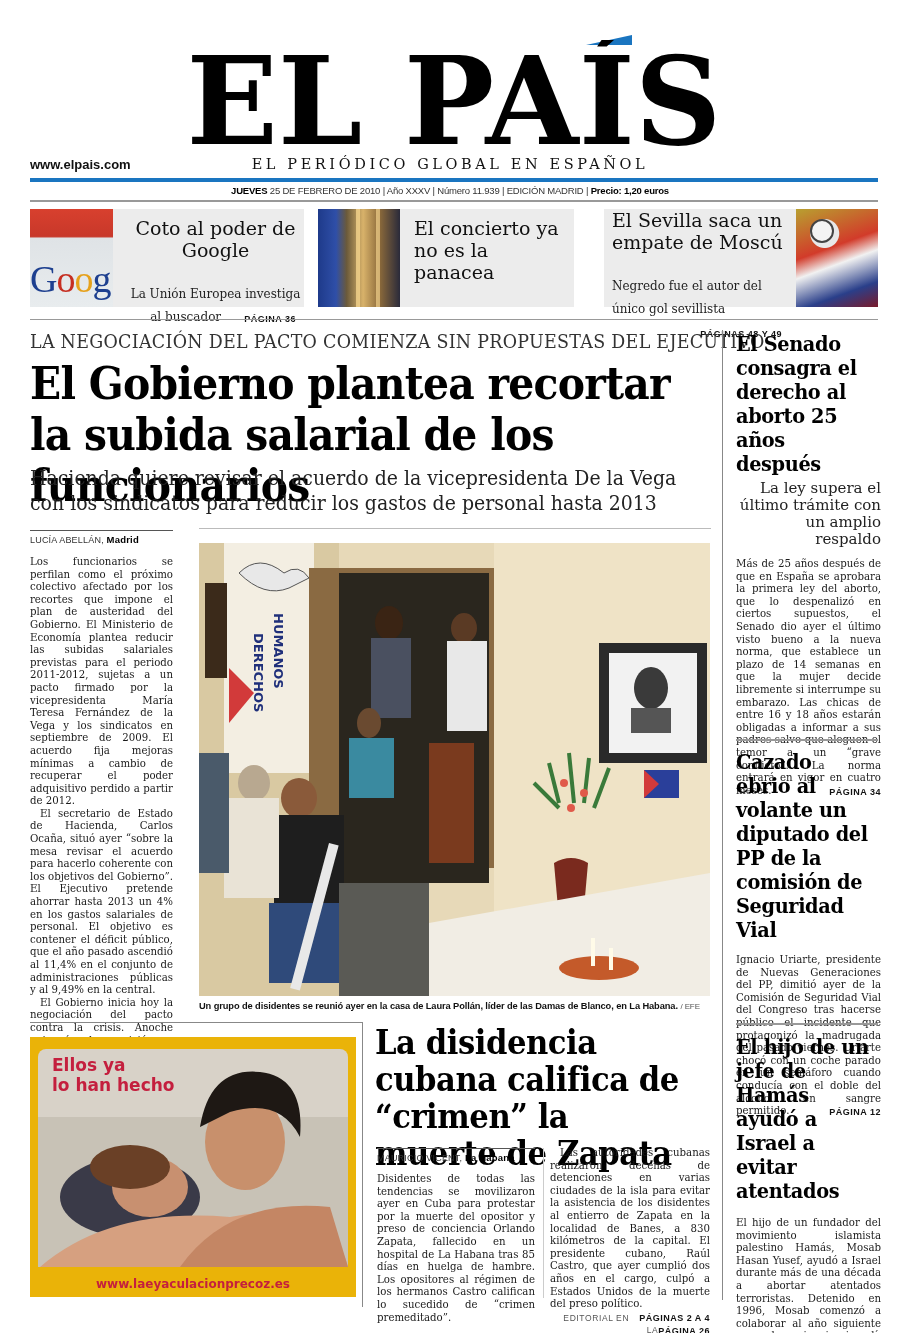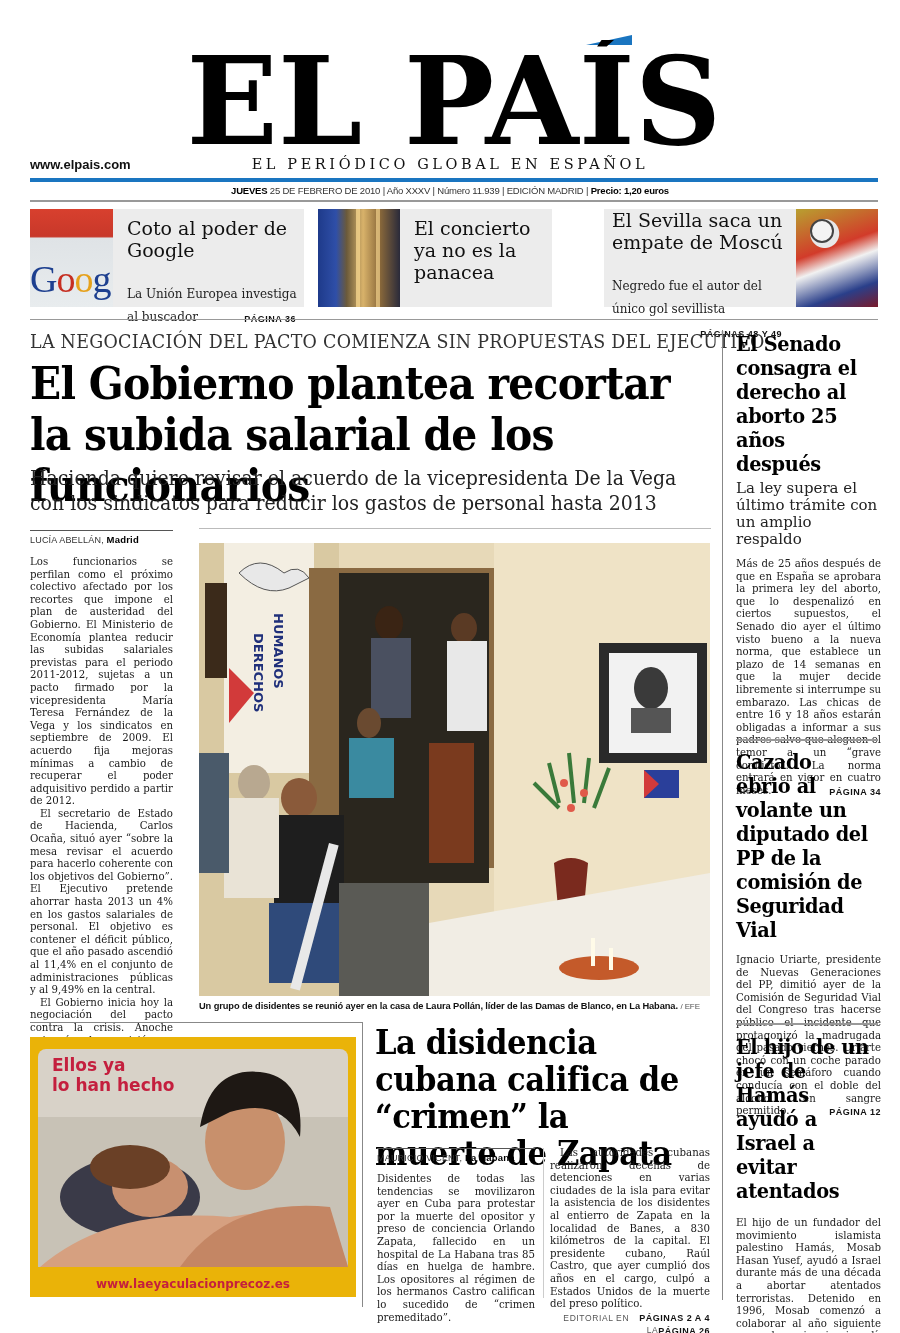--- a/index.html
+++ b/index.html
@@ -85,30 +85,30 @@
   <span>Año XXXV</span> |
   <span>Número 11.939</span> |
   <span>EDICIÓN MADRID</span> |
   <b>Precio: 1,20 euros</b>
 </div>
 <div class="abs grey-rule" style="left:30px;top:200px;width:848px;"></div>
 
 <div class="abs thumb" style="left:30px;width:83px;background:linear-gradient(180deg,#d8402e 0%,#c8382a 28%,#dfe3e6 30%,#e8ecee 100%);">
   <div style="position:absolute;left:0;top:48px;font-family:'Liberation Serif',serif;font-size:38px;letter-spacing:-1px;white-space:nowrap;"><span style="color:#1d3f8f">G</span><span style="color:#c62f22">o</span><span style="color:#e6a11b">o</span><span style="color:#1d3f8f">g</span></div>
 </div>
-<div class="abs teaser" style="left:113px;width:191px;padding:8px 0 4px 14px;">
+<div class="abs teaser" style="left:113px;width:191px;padding:8px 0 4px 14px;text-align:center;">
   <div class="t-title">Coto al poder de Google</div>
   <div class="t-sub"><span>La Unión Europea investiga al buscador</span> <span class="pg" style="float:right;margin:2px 8px 0 0;">Página 36</span></div>
 </div>
 
 <div class="abs thumb" style="left:318px;width:82px;background:linear-gradient(90deg,#1e3a8a 0%,#2f4fa8 22%,#6b5a3a 35%,#d8b26a 55%,#8c6a3a 75%,#2a2a3a 100%);">
   <div style="position:absolute;left:38px;top:0;width:4px;height:98px;background:#f2d28c;opacity:.8;"></div>
   <div style="position:absolute;left:58px;top:0;width:4px;height:98px;background:#f2d28c;opacity:.7;"></div>
 </div>
-<div class="abs teaser" style="left:400px;width:152px;padding:8px 0 0 14px;">
+<div class="abs teaser" style="left:400px;width:174px;padding:8px 0 0 14px;">
   <div class="t-title">El concierto ya no es la panacea</div>
 </div>
 
 <div class="abs teaser" style="left:604px;width:192px;padding:0 0 0 8px;">
   <div class="t-title">El Sevilla saca un empate de Moscú</div>
   <div class="t-sub"><span>Negredo fue el autor del único gol sevillista</span> <span class="pg" style="float:right;margin:2px 14px 0 0;">Páginas 48 y 49</span></div>
 </div>
 <div class="abs thumb" style="left:796px;width:82px;background:radial-gradient(circle at 35% 25%,#e8e8e8 0 14px,transparent 15px),linear-gradient(160deg,#b8a030 0%,#d23b2a 40%,#f1f1f1 55%,#2a3f8a 80%,#7a1a2a 100%);">
   <div style="position:absolute;left:14px;top:10px;width:24px;height:24px;border-radius:50%;background:#f4f4f4;border:2px solid #444;"></div>
 </div>
@@ -176,21 +176,21 @@
 </div>
 <div class="abs caption">
   <span>Un grupo de disidentes se reunió ayer en la casa de Laura Pollán, líder de las Damas de Blanco, en La Habana.</span>
   <span class="credit">/ EFE</span>
 </div>
 
 <div class="abs vrule" style="left:722px;top:330px;height:970px;"></div>
 
 <div class="abs" style="left:736px;top:332px;width:145px;">
   <div class="side-hed">El Senado consagra el derecho al aborto 25 años después</div>
-  <div class="side-sub" style="margin-top:4px;">La ley supera el último trámite con un amplio respaldo</div>
+  <div class="side-sub" style="margin-top:4px;text-align:right;">La ley supera el último trámite con un amplio respaldo</div>
   <div class="body" style="margin-top:10px;">
     <p><span>Más de 25 años después de que en España se aprobara la primera ley del aborto, que lo despenalizó en ciertos supuestos, el Senado dio ayer el último visto bueno a la nueva norma, que establece un plazo de 14 semanas en que la mujer decide libremente si interrumpe su embarazo. Las chicas de entre 16 y 18 años estarán obligadas a informar a sus padres salvo que aleguen el temor a un “grave conflicto”. La norma entrará en vigor en cuatro meses.</span> <span class="pg">Página 34</span></p>
   </div>
 </div>
 <div class="abs" style="left:736px;top:739px;width:142px;height:2px;background:#999;"></div>
 
 <div class="abs" style="left:736px;top:750px;width:145px;">
   <div class="side-hed">Cazado ebrio al volante un diputado del PP de la comisión de Seguridad Vial</div>
   <div class="body" style="margin-top:12px;">
     <p><span>Ignacio Uriarte, presidente de Nuevas Generaciones del PP, dimitió ayer de la Comisión de Seguridad Vial del Congreso tras hacerse público el incidente que protagonizó la madrugada del pasado viernes. Uriarte chocó con un coche parado en un semáforo cuando conducía con el doble del alcohol en sangre permitido.</span> <span class="pg">Página 12</span></p>

